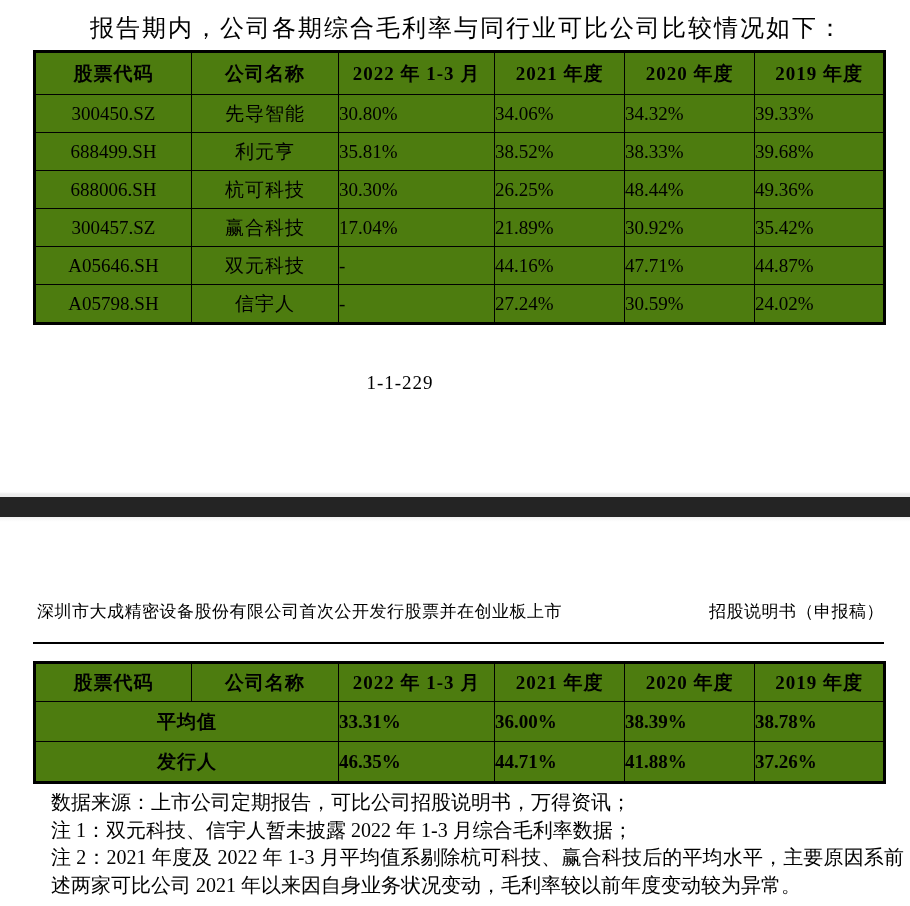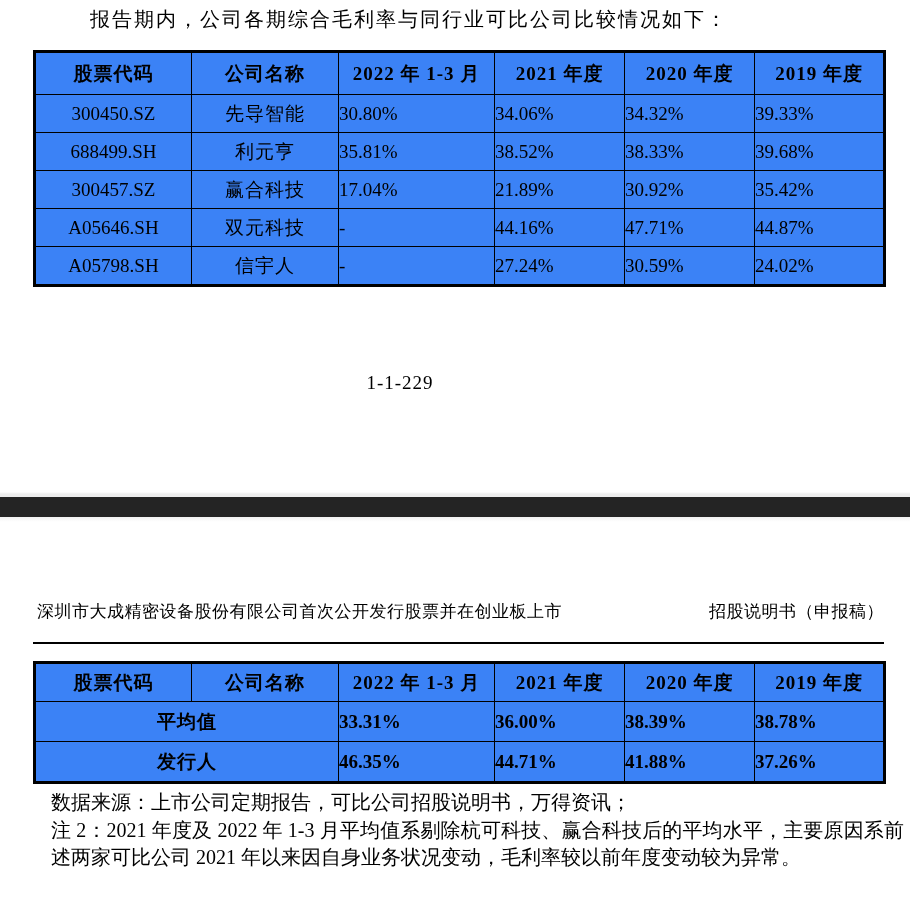--- a/index.html
+++ b/index.html
@@ -3,27 +3,27 @@
 <meta charset="utf-8">
 <style>
   html,body{margin:0;padding:0;}
   body{
     width:910px;height:906px;position:relative;background:#ffffff;color:#000;
     font-family:"Liberation Serif","DejaVu Serif",serif;
     overflow:hidden;
   }
   
   .intro{
-    position:absolute;left:90px;top:6px;
-    font-size:20px;letter-spacing:2px;white-space:nowrap;
+    position:absolute;left:90px;top:12px;
+    font-size:24px;letter-spacing:2px;white-space:nowrap;
   }
   table.cmp{
     position:absolute;left:33px;
     border-collapse:collapse;table-layout:fixed;
-    width:850px;background:#3b82f6;
+    width:850px;background:#4d7c0f;
   }
   table.cmp, table.cmp th, table.cmp td{border:1.5px solid #000;}
   table.cmp{border:3px solid #000;}
   table.cmp th{
     font-size:19px;font-weight:bold;text-align:center;
     letter-spacing:1px;padding:0;
   }
   table.cmp td{font-size:19px;padding:0;}
   .t1{top:50px;}
   .t1 th{height:41px;}
@@ -97,20 +97,28 @@
     </tr>
     <tr>
       <td class="ctr">688499.SH</td>
       <td class="name">利元亨</td>
       <td class="num">35.81%</td>
       <td class="num">38.52%</td>
       <td class="num">38.33%</td>
       <td class="num">39.68%</td>
     </tr>
     <tr>
+      <td class="ctr">688006.SH</td>
+      <td class="name">杭可科技</td>
+      <td class="num">30.30%</td>
+      <td class="num">26.25%</td>
+      <td class="num">48.44%</td>
+      <td class="num">49.36%</td>
+    </tr>
+    <tr>
       <td class="ctr">300457.SZ</td>
       <td class="name">赢合科技</td>
       <td class="num">17.04%</td>
       <td class="num">21.89%</td>
       <td class="num">30.92%</td>
       <td class="num">35.42%</td>
     </tr>
     <tr>
       <td class="ctr">A05646.SH</td>
       <td class="name">双元科技</td>
@@ -171,14 +179,15 @@
       <td class="num">46.35%</td>
       <td class="num">44.71%</td>
       <td class="num">41.88%</td>
       <td class="num">37.26%</td>
     </tr>
   </tbody>
 </table>
 
 <div class="notes">
   <p>数据来源：上市公司定期报告，可比公司招股说明书，万得资讯；</p>
+  <p>注 1：双元科技、信宇人暂未披露 2022 年 1-3 月综合毛利率数据；</p>
   <p>注 2：2021 年度及 2022 年 1-3 月平均值系剔除杭可科技、赢合科技后的平均水平，主要原因系前述两家可比公司 2021 年以来因自身业务状况变动，毛利率较以前年度变动较为异常。</p>
 </div>
 
 </body></html>

